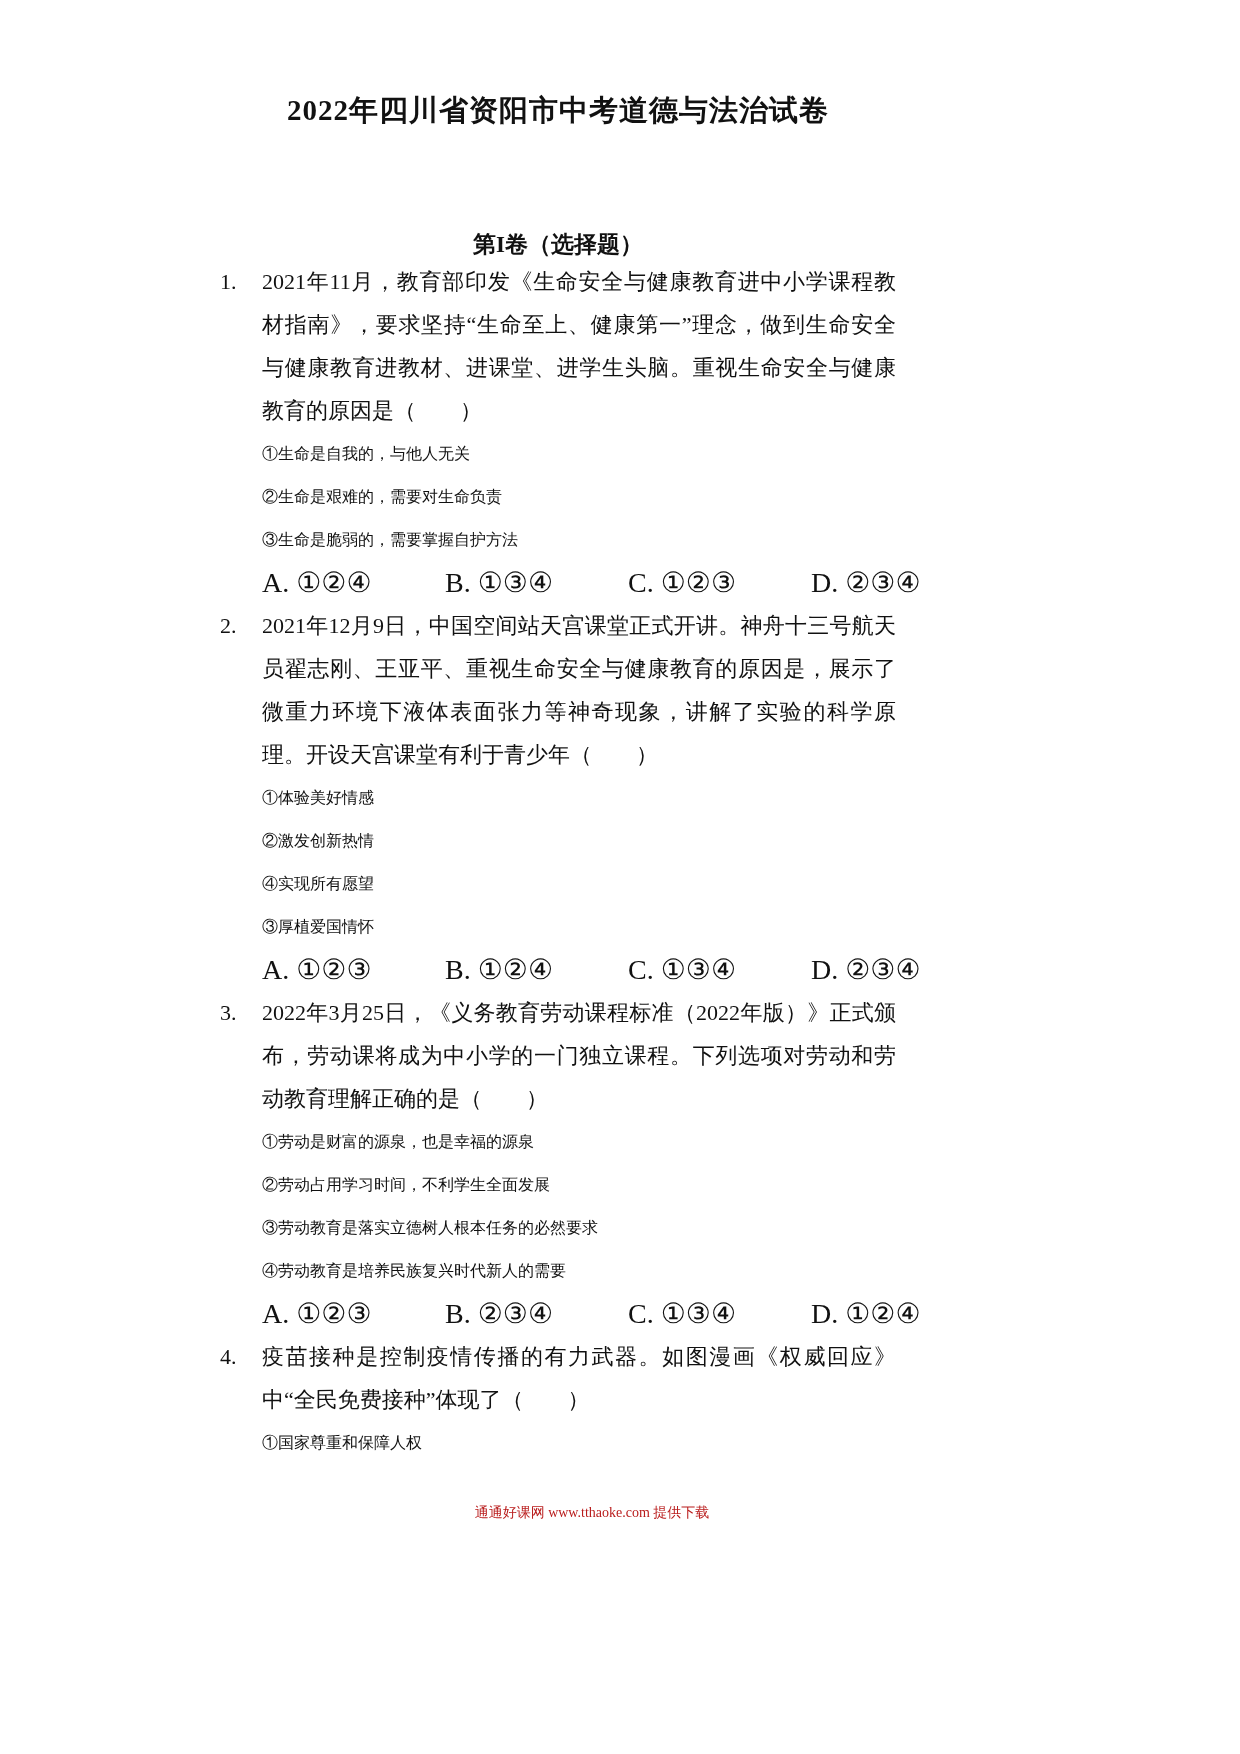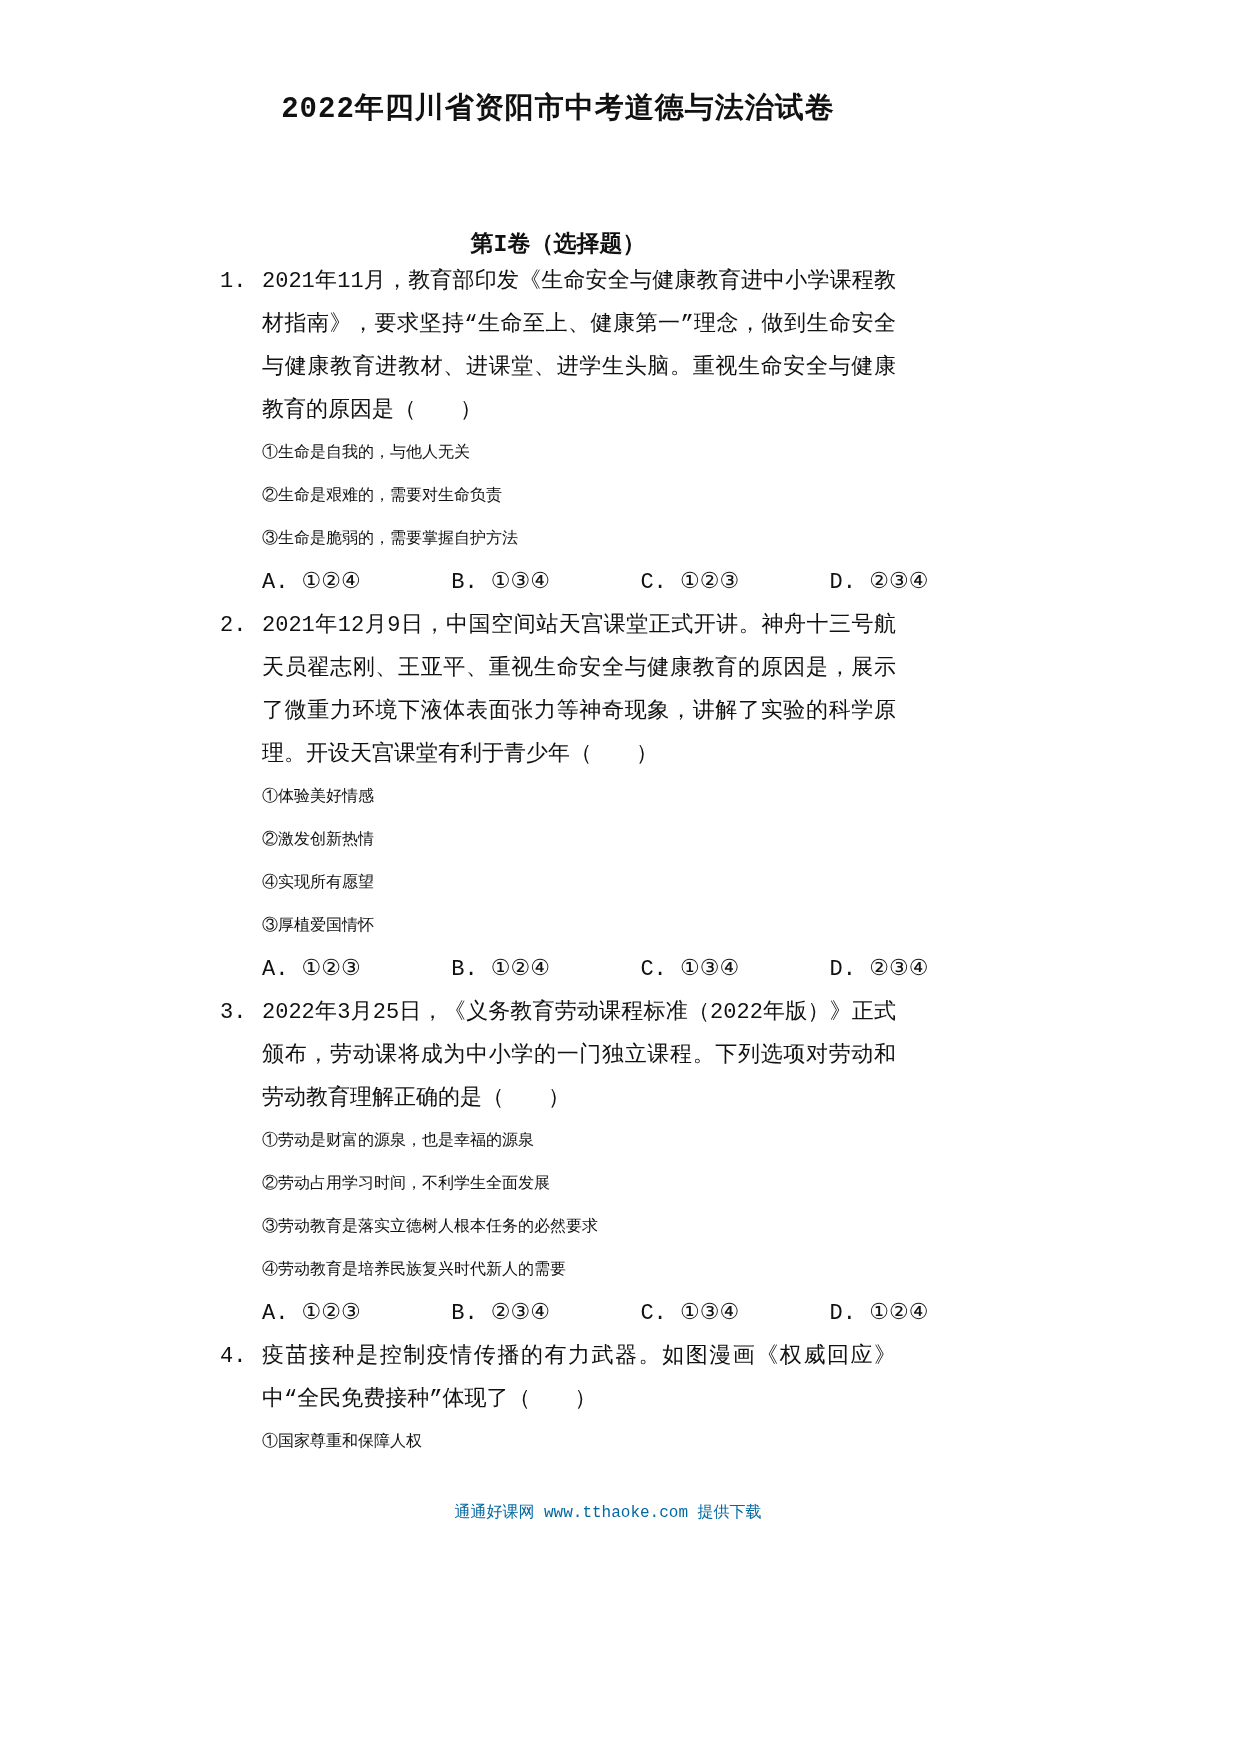--- a/index.html
+++ b/index.html
@@ -8,21 +8,21 @@
     background: #ffffff;
   }
   .page {
     position: relative;
     width: 1172px;
     height: 1754px;
     margin: 0 auto;
     background: #ffffff;
     box-sizing: border-box;
     padding: 90px 310px 0 186px;
-    font-family: Liberation Mono, monospace;
+    font-family: Liberation Serif, serif;
     color: #111111;
     overflow: hidden;
   }
   .title {
     margin: 0;
     font-size: 29px;
     line-height: 40px;
     font-weight: bold;
     text-align: center;
     letter-spacing: 1px;
@@ -58,40 +58,40 @@
   .stem {
     font-size: 22px;
     line-height: 43px;
     text-align: justify;
   }
   .opt-line {
     font-size: 16px;
     line-height: 43px;
   }
   .choices {
-    font-size: 22px;
+    font-size: 28px;
     line-height: 43px;
     white-space: nowrap;
   }
   .choice {
     display: inline-block;
     width: 176px;
   }
   .choice:last-child {
     width: auto;
   }
   .footer {
     position: absolute;
     top: 1502px;
-    left: 202px;
+    left: 186px;
     width: 744px;
     text-align: center;
-    font-size: 16px;
+    font-size: 14px;
     line-height: 22px;
-    color: #0369a1;
+    color: #b91c1c;
   }
 </style>
 </head>
 <body>
 
 <div class="page">
 
   <h1 class="title">2022年四川省资阳市中考道德与法治试卷</h1>
 
   <div class="section-heading">第I卷（选择题）</div>

